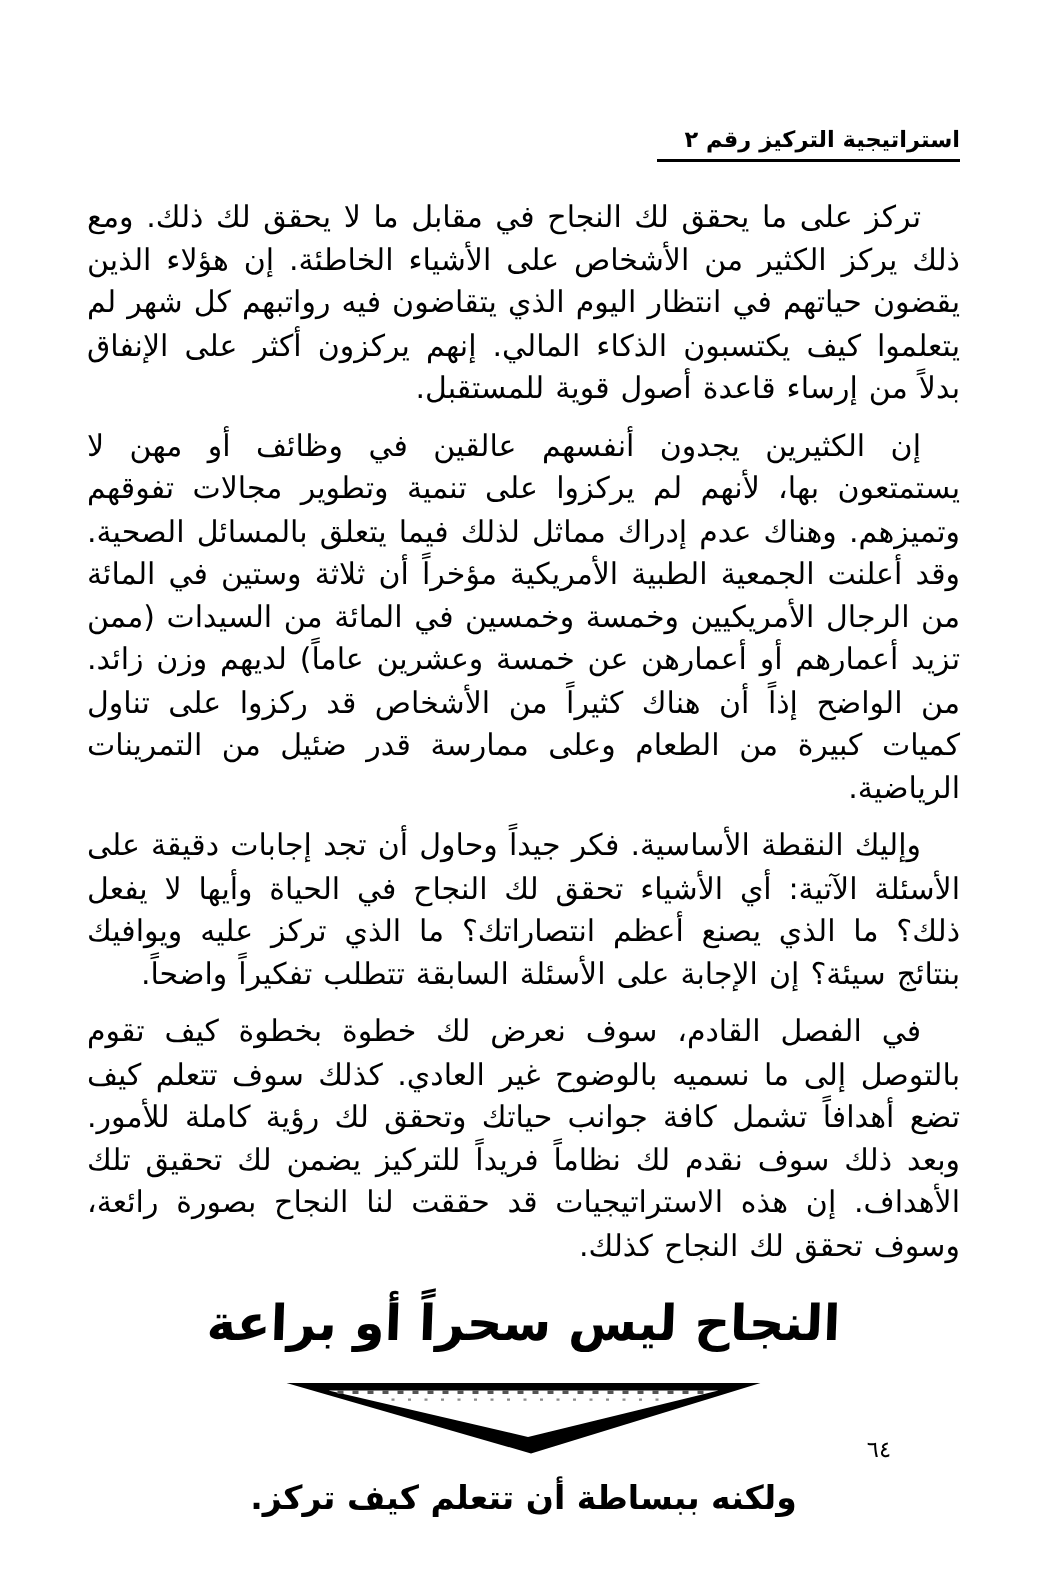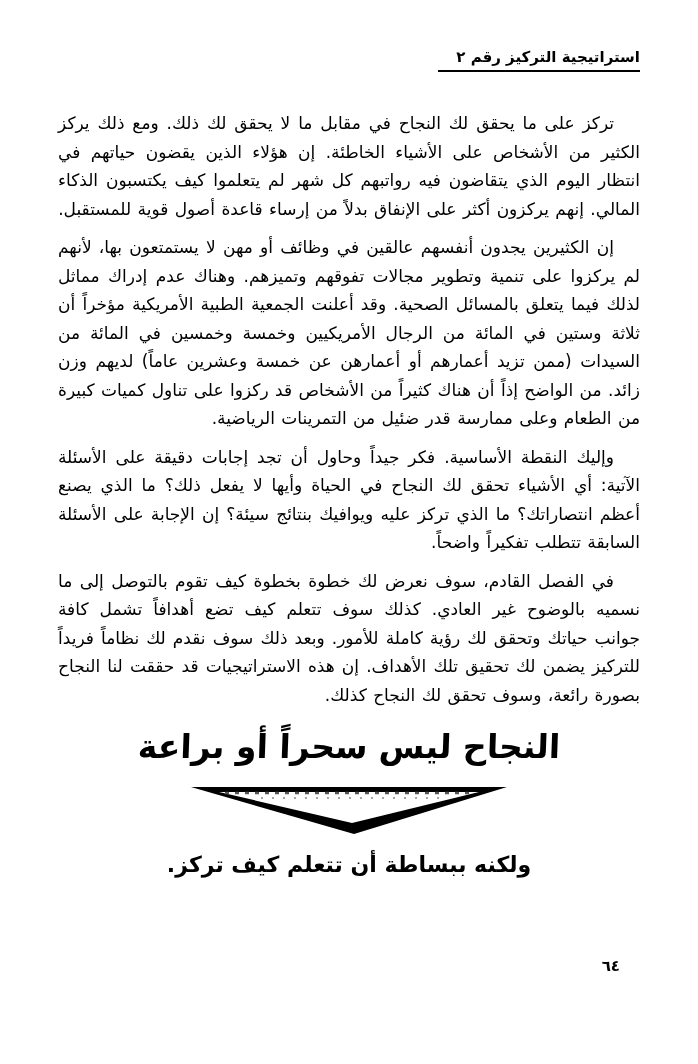--- a/index.html
+++ b/index.html
@@ -7,42 +7,42 @@
     padding: 0;
     background: #e8e8e8;
   }
   .page {
     position: relative;
     width: 698px;
     height: 1064px;
     margin: 0 auto;
     background: #ffffff;
     box-sizing: border-box;
-    padding: 47px 58px 0 58px;
+    padding: 83px 58px 0 58px;
     direction: rtl;
     color: #000000;
     font-family: "DejaVu Sans", sans-serif;
     overflow: hidden;
   }
   .running-head {
     text-align: right;
     height: 34px;
   }
   .running-head .header-text {
     display: inline-block;
     font-size: 15px;
     font-weight: bold;
     letter-spacing: 0.5px;
     border-bottom: 2px solid #000;
     padding-bottom: 4px;
     padding-left: 18px;
   }
   .body-text {
-    margin-top: 28px;
-    font-size: 17px;
+    margin-top: 13px;
+    font-size: 20px;
     line-height: 28.5px;
     text-align: justify;
   }
   .body-text p {
     margin: 0 0 10px 0;
     text-indent: 26px;
     word-spacing: 1px;
   }
   .callout {
     text-align: center;
@@ -62,23 +62,23 @@
     display: inline-block;
   }
   .callout-caption {
     margin-top: 16px;
     font-size: 22px;
     font-weight: bold;
   }
   .page-number {
     position: absolute;
     top: 957px;
-    right: 78px;
+    right: 104px;
     font-size: 15px;
-    font-weight: bold;
+    font-weight: normal;
   }
 </style>
 </head>
 <body>
 
 <div class="page">
 
   <div class="running-head">
     <span class="header-text">استراتيجية التركيز رقم ٢</span>
   </div>

